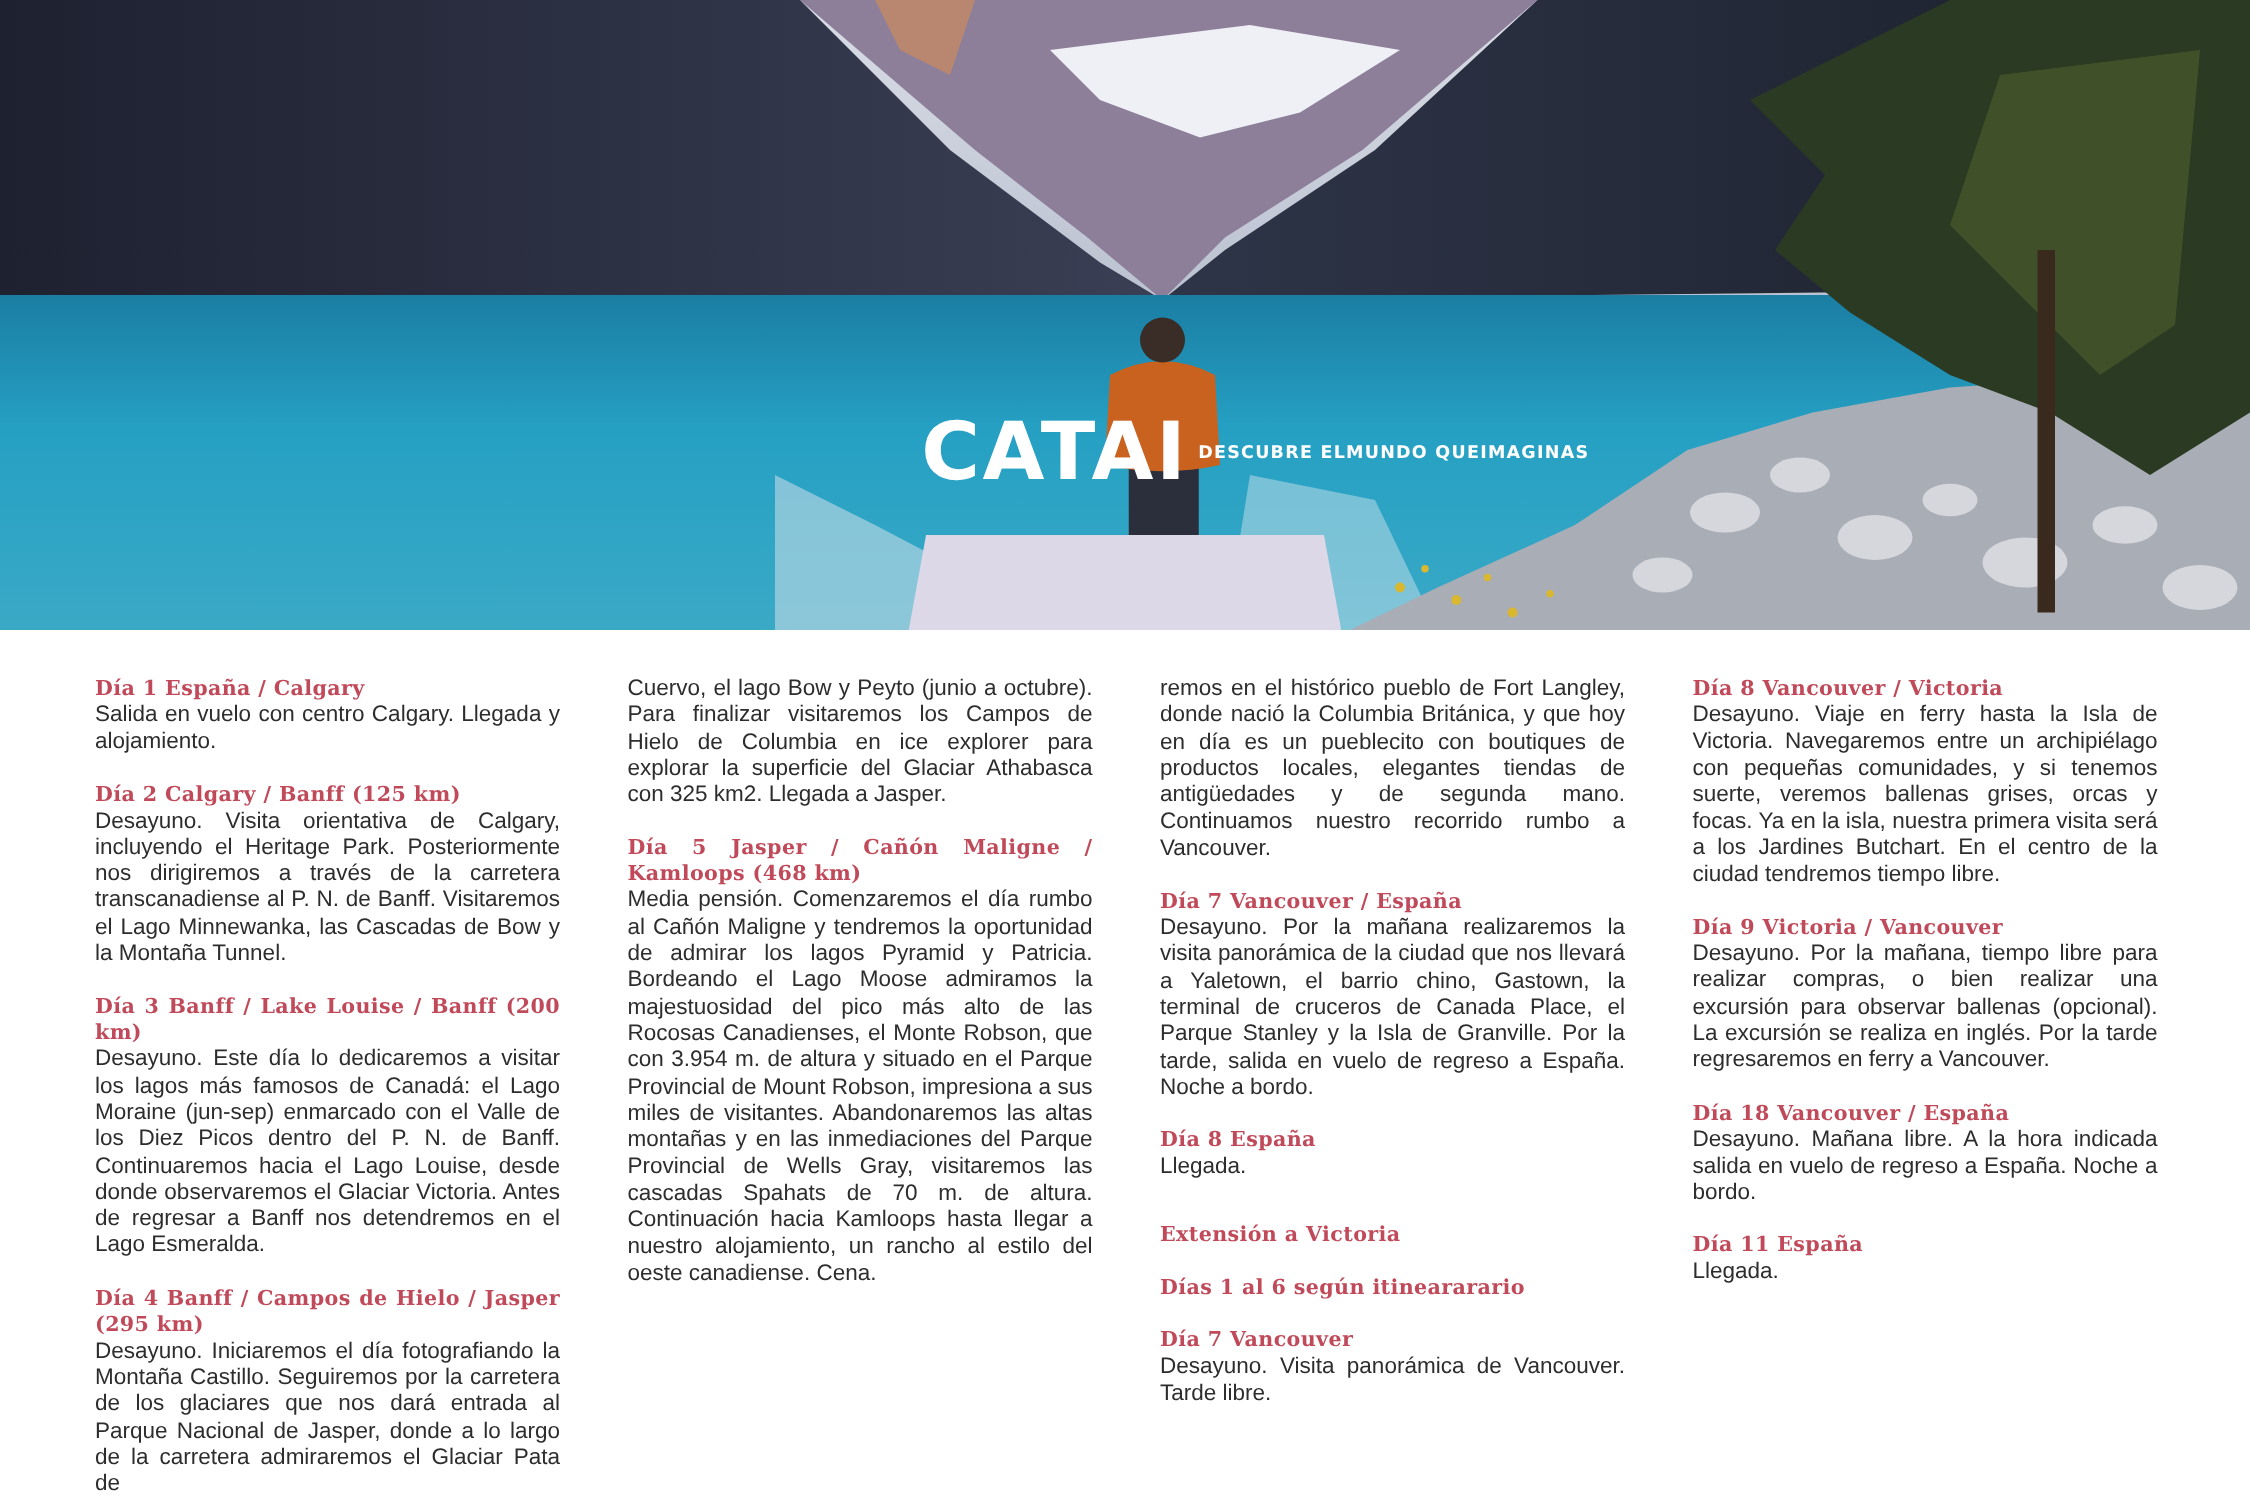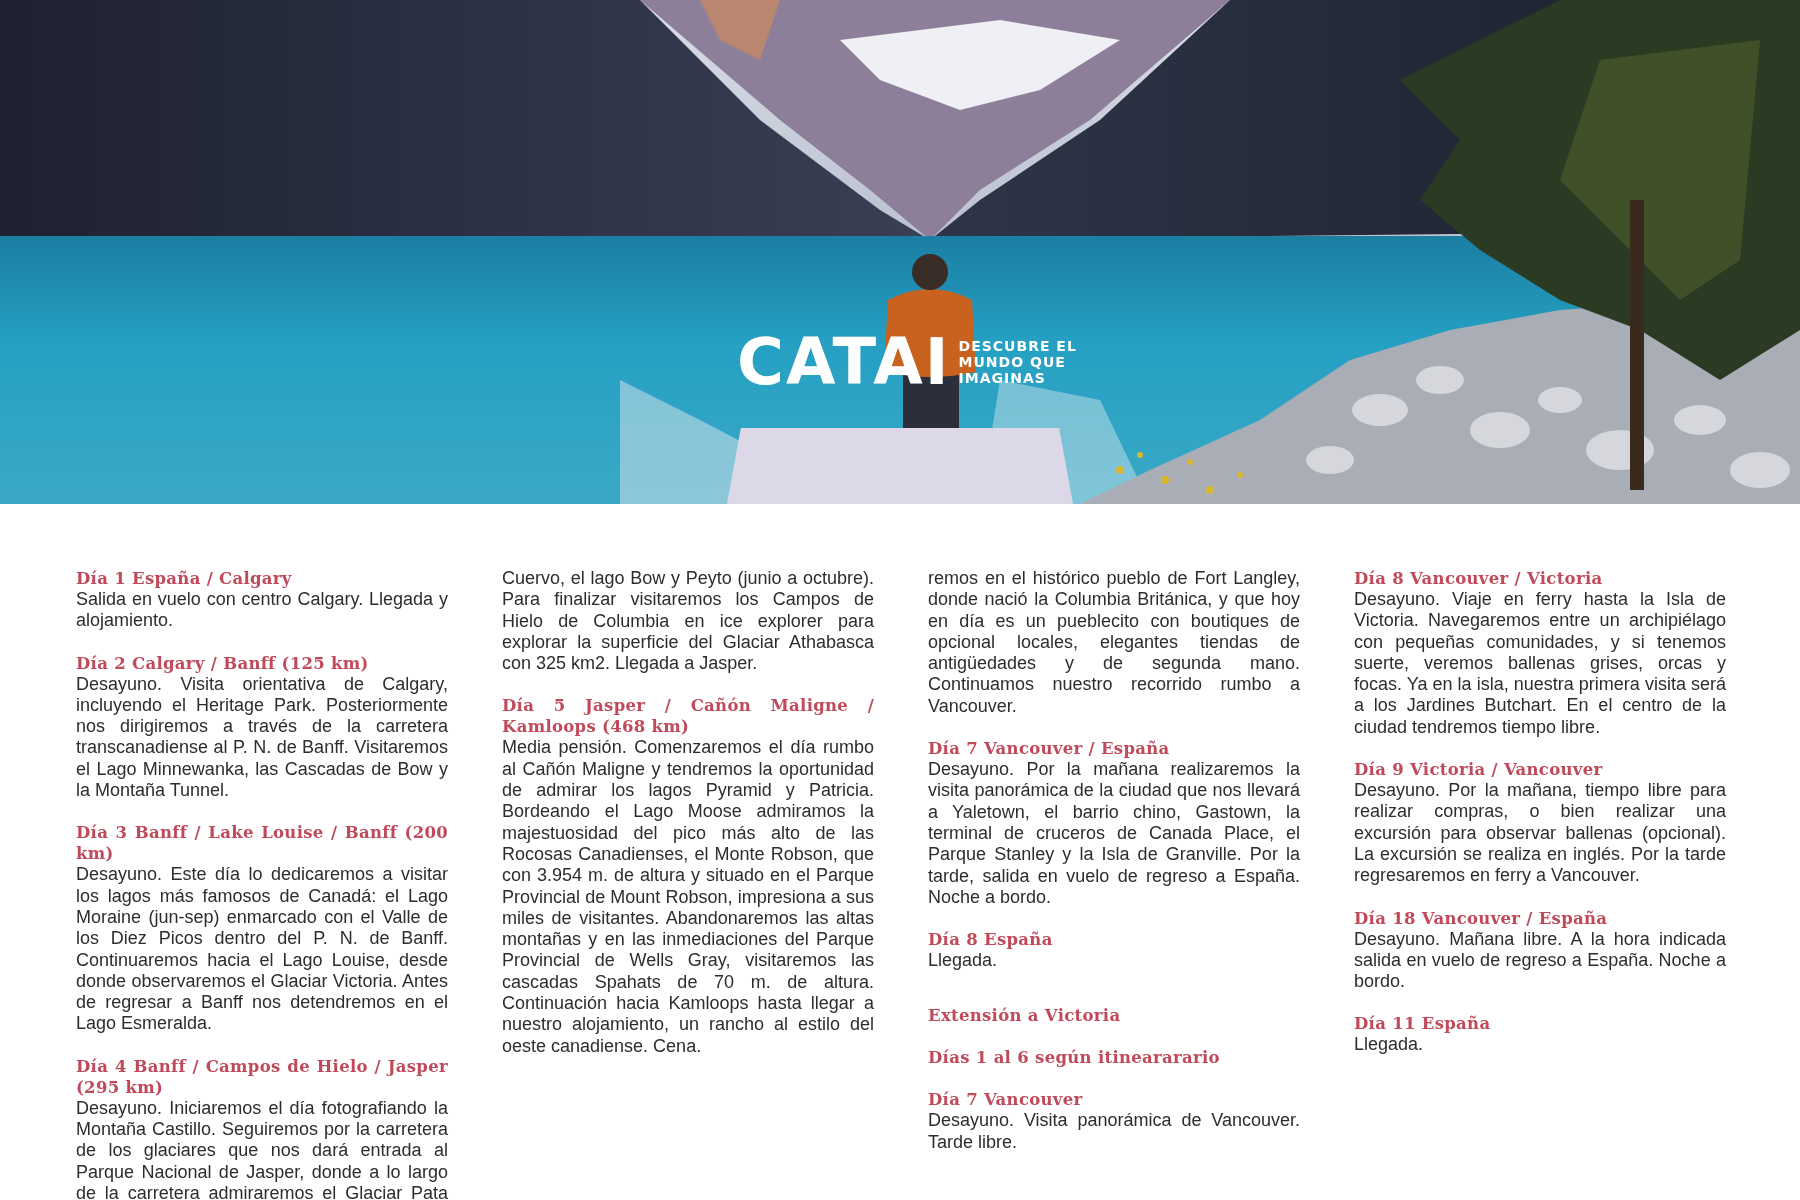--- a/index.html
+++ b/index.html
@@ -14,32 +14,32 @@
     .hero svg { position: absolute; left: 0; top: 0; width: 1800px; height: 504px; }
 
     .logo {
       position: absolute; left: 737px; top: 330px; display: flex; align-items: center; gap: 8px;
     }
     .logo-word {
       font-family: "DejaVu Sans", sans-serif; font-weight: 700; color: #ffffff;
       font-size: 64px; letter-spacing: 2px; line-height: 1;
     }
     .logo-tag {
-      display: flex; flex-direction: column; color: #ffffff;
+      display: flex; flex-direction: row; color: #ffffff;
       font-family: "DejaVu Sans", sans-serif; font-weight: 700; font-size: 14px; line-height: 16px; letter-spacing: 1px;
     }
     .dock {
       position: absolute; left: 727px; top: 428px; width: 346px; height: 76px;
       background: #dcd8e8;
       clip-path: polygon(4% 0, 96% 0, 100% 100%, 0 100%);
     }
 
     
     .columns {
-      position: absolute; left: 76px; top: 568px; width: 1650px; height: 600px;
+      position: absolute; left: 76px; top: 540px; width: 1650px; height: 600px;
       display: flex; gap: 54px;
     }
     .col { width: 383px; }
     .entry { margin-bottom: 21px; }
     .entry.spaced { margin-bottom: 34px; }
     .heading {
       font-family: "DejaVu Serif", "Liberation Serif", serif; font-weight: 700;
       color: #c04a5a; font-size: 16.5px; line-height: 21px; letter-spacing: 0.3px;
       text-align: justify; text-align-last: left;
     }
@@ -151,21 +151,21 @@
 
   <div class="col">
     <div class="body cont">Cuervo, el lago Bow y Peyto (junio a octubre). Para finalizar visitaremos los Campos de Hielo de Columbia en ice explorer para explorar la superficie del Glaciar Athabasca con 325 km2. Llegada a Jasper.</div>
     <div class="entry">
       <div class="heading">Día 5 Jasper / Cañón Maligne / Kamloops (468 km)</div>
       <div class="body">Media pensión. Comenzaremos el día rumbo al Cañón Maligne y tendremos la oportunidad de admirar los lagos Pyramid y Patricia. Bordeando el Lago Moose admiramos la majestuosidad del pico más alto de las Rocosas Canadienses, el Monte Robson, que con 3.954 m. de altura y situado en el Parque Provincial de Mount Robson, impresiona a sus miles de visitantes. Abandonaremos las altas montañas y en las inmediaciones del Parque Provincial de Wells Gray, visitaremos las cascadas Spahats de 70 m. de altura. Continuación hacia Kamloops hasta llegar a nuestro alojamiento, un rancho al estilo del oeste canadiense. Cena.</div>
     </div>
   </div>
 
   <div class="col">
-    <div class="body cont">remos en el histórico pueblo de Fort Langley, donde nació la Columbia Británica, y que hoy en día es un pueblecito con boutiques de opcional locales, elegantes tiendas de antigüedades y de segunda mano. Continuamos nuestro recorrido rumbo a Vancouver.</div>
+    <div class="body cont">remos en el histórico pueblo de Fort Langley, donde nació la Columbia Británica, y que hoy en día es un pueblecito con boutiques de productos locales, elegantes tiendas de antigüedades y de segunda mano. Continuamos nuestro recorrido rumbo a Vancouver.</div>
     <div class="entry">
       <div class="heading">Día 7 Vancouver / España</div>
       <div class="body">Desayuno. Por la mañana realizaremos la visita panorámica de la ciudad que nos llevará a Yaletown, el barrio chino, Gastown, la terminal de cruceros de Canada Place, el Parque Stanley y la Isla de Granville. Por la tarde, salida en vuelo de regreso a España. Noche a bordo.</div>
     </div>
     <div class="entry spaced">
       <div class="heading">Día 8 España</div>
       <div class="body">Llegada.</div>
     </div>
     <div class="entry">
       <div class="heading">Extensión a Victoria</div>

